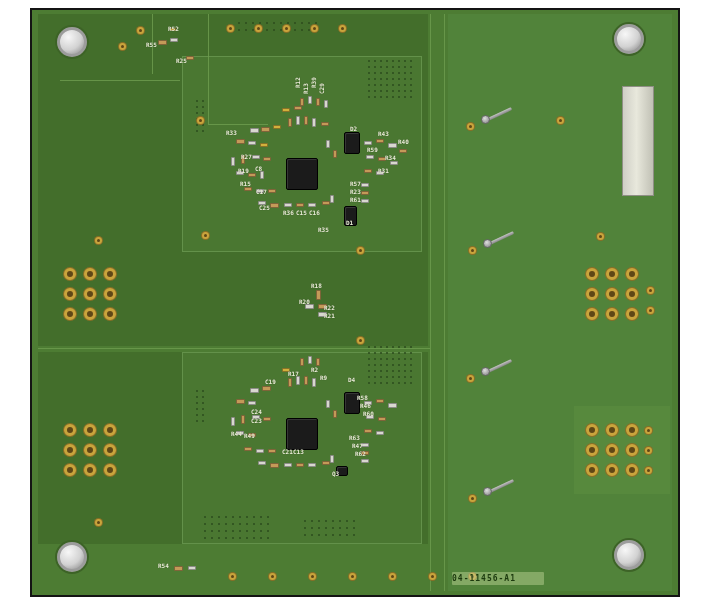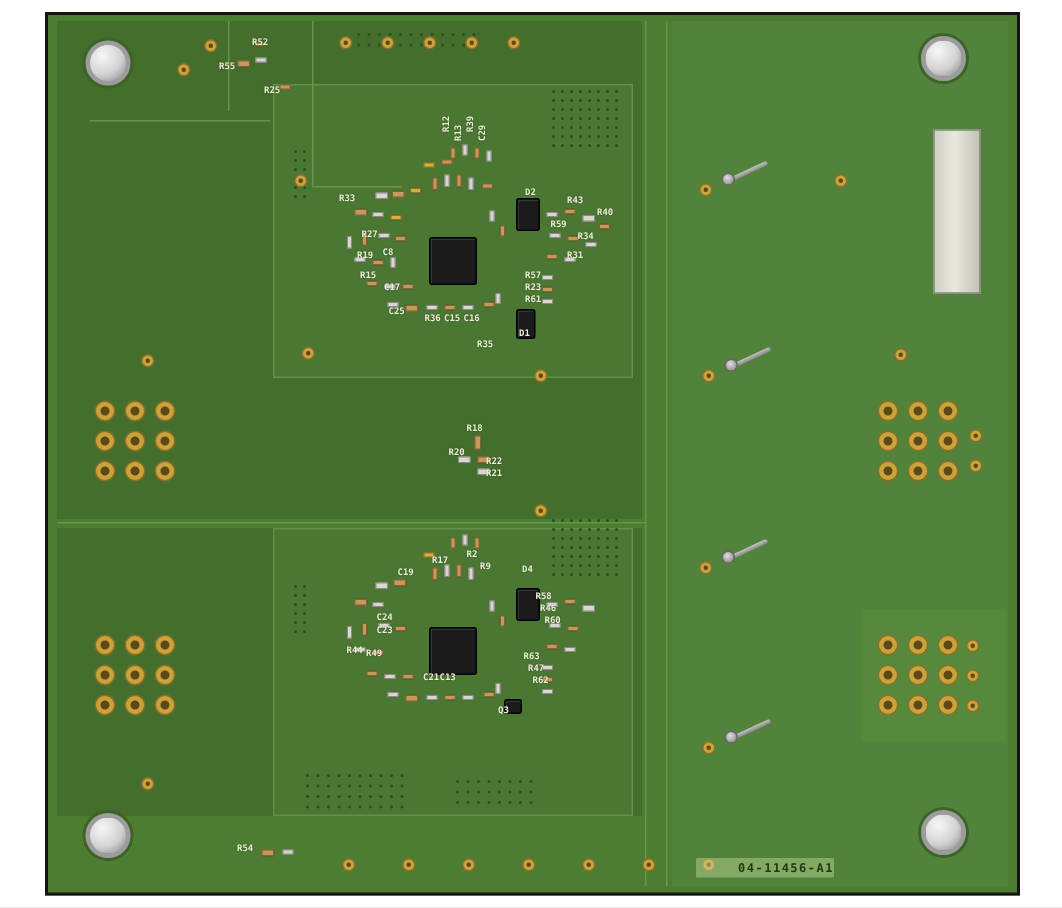--- a/index.html
+++ b/index.html
@@ -18,21 +18,21 @@
   .comp.chip{border:1px solid #000;border-radius:2px;box-shadow:inset 1px 1px 0 rgba(255,255,255,0.12);}
   .lbl{position:absolute;font-size:6px;font-weight:bold;line-height:6px;letter-spacing:0;
        text-shadow:0 0 1px rgba(0,0,0,0.45);white-space:nowrap;}
   .lbl.rot{transform:rotate(-90deg);transform-origin:left top;}
   .tp-stem{position:absolute;width:26px;height:3px;border-radius:2px;
            background:linear-gradient(#c4c4c4,#858585);transform:rotate(-25deg);transform-origin:left center;}
   .tp-pin{position:absolute;width:9px;height:9px;border-radius:50%;box-sizing:border-box;border:1px solid #666;
           background:radial-gradient(circle at 40% 35%, #dedede, #9b9b9b 70%, #787878);}
   .connector{position:absolute;box-sizing:border-box;border:1px solid #8f8f85;
              background:linear-gradient(90deg,#cfcfc6,#e8e8dc 45%,#c1c1b5);}
-  .idplate{position:absolute;display:flex;align-items:center;justify-content:flex-end;border-radius:1px;margin-left:12px;}
+  .idplate{position:absolute;display:flex;align-items:center;justify-content:flex-start;border-radius:1px;}
   .idtext{font-size:8px;font-weight:bold;letter-spacing:1px;}
 </style>
 </head>
 <body>
 
 <div class="canvas">
   <div class="board" style="left: 30px; top: 8px; width: 650px; height: 589px; background: rgb(77, 124, 51); border-color: rgb(20, 20, 20);"></div>
   <div class="layer">
       <div class="region" style="left: 38px; top: 14px; width: 390px; height: 332px; background: rgb(67, 110, 43); border: none;"></div>
       <div class="region" style="left: 38px; top: 352px; width: 390px; height: 192px; background: rgb(67, 110, 43); border: none;"></div>

